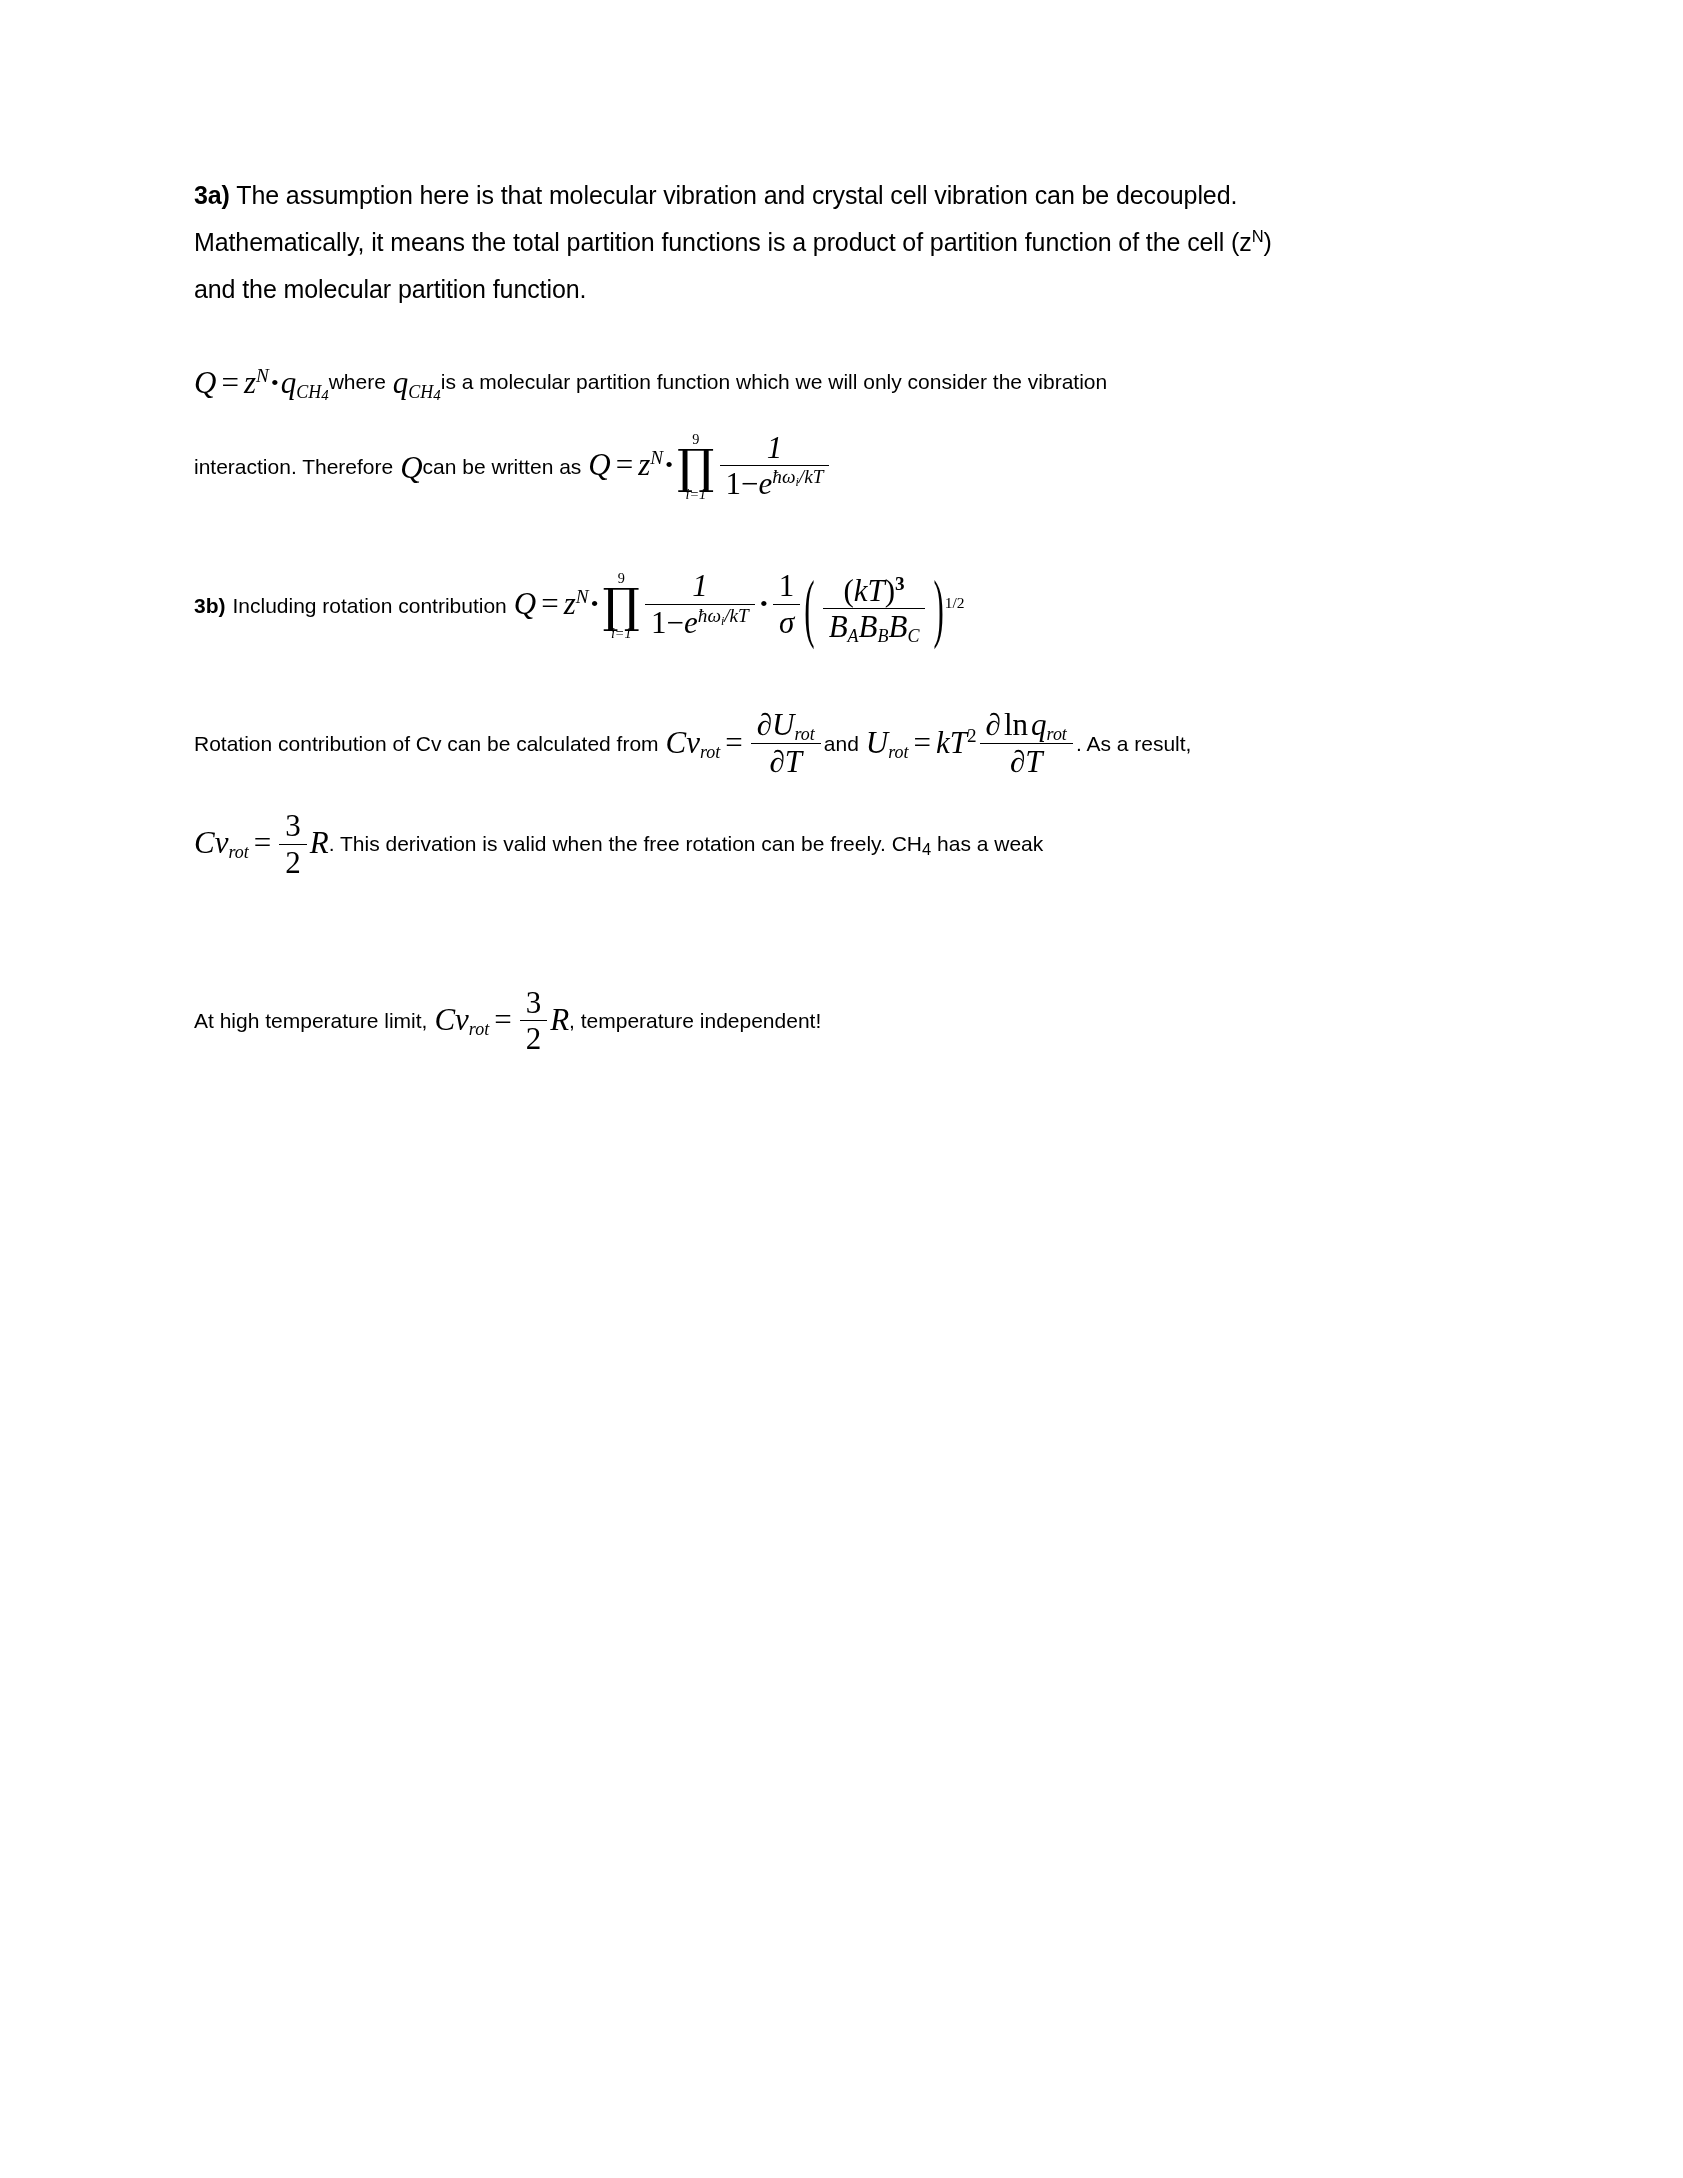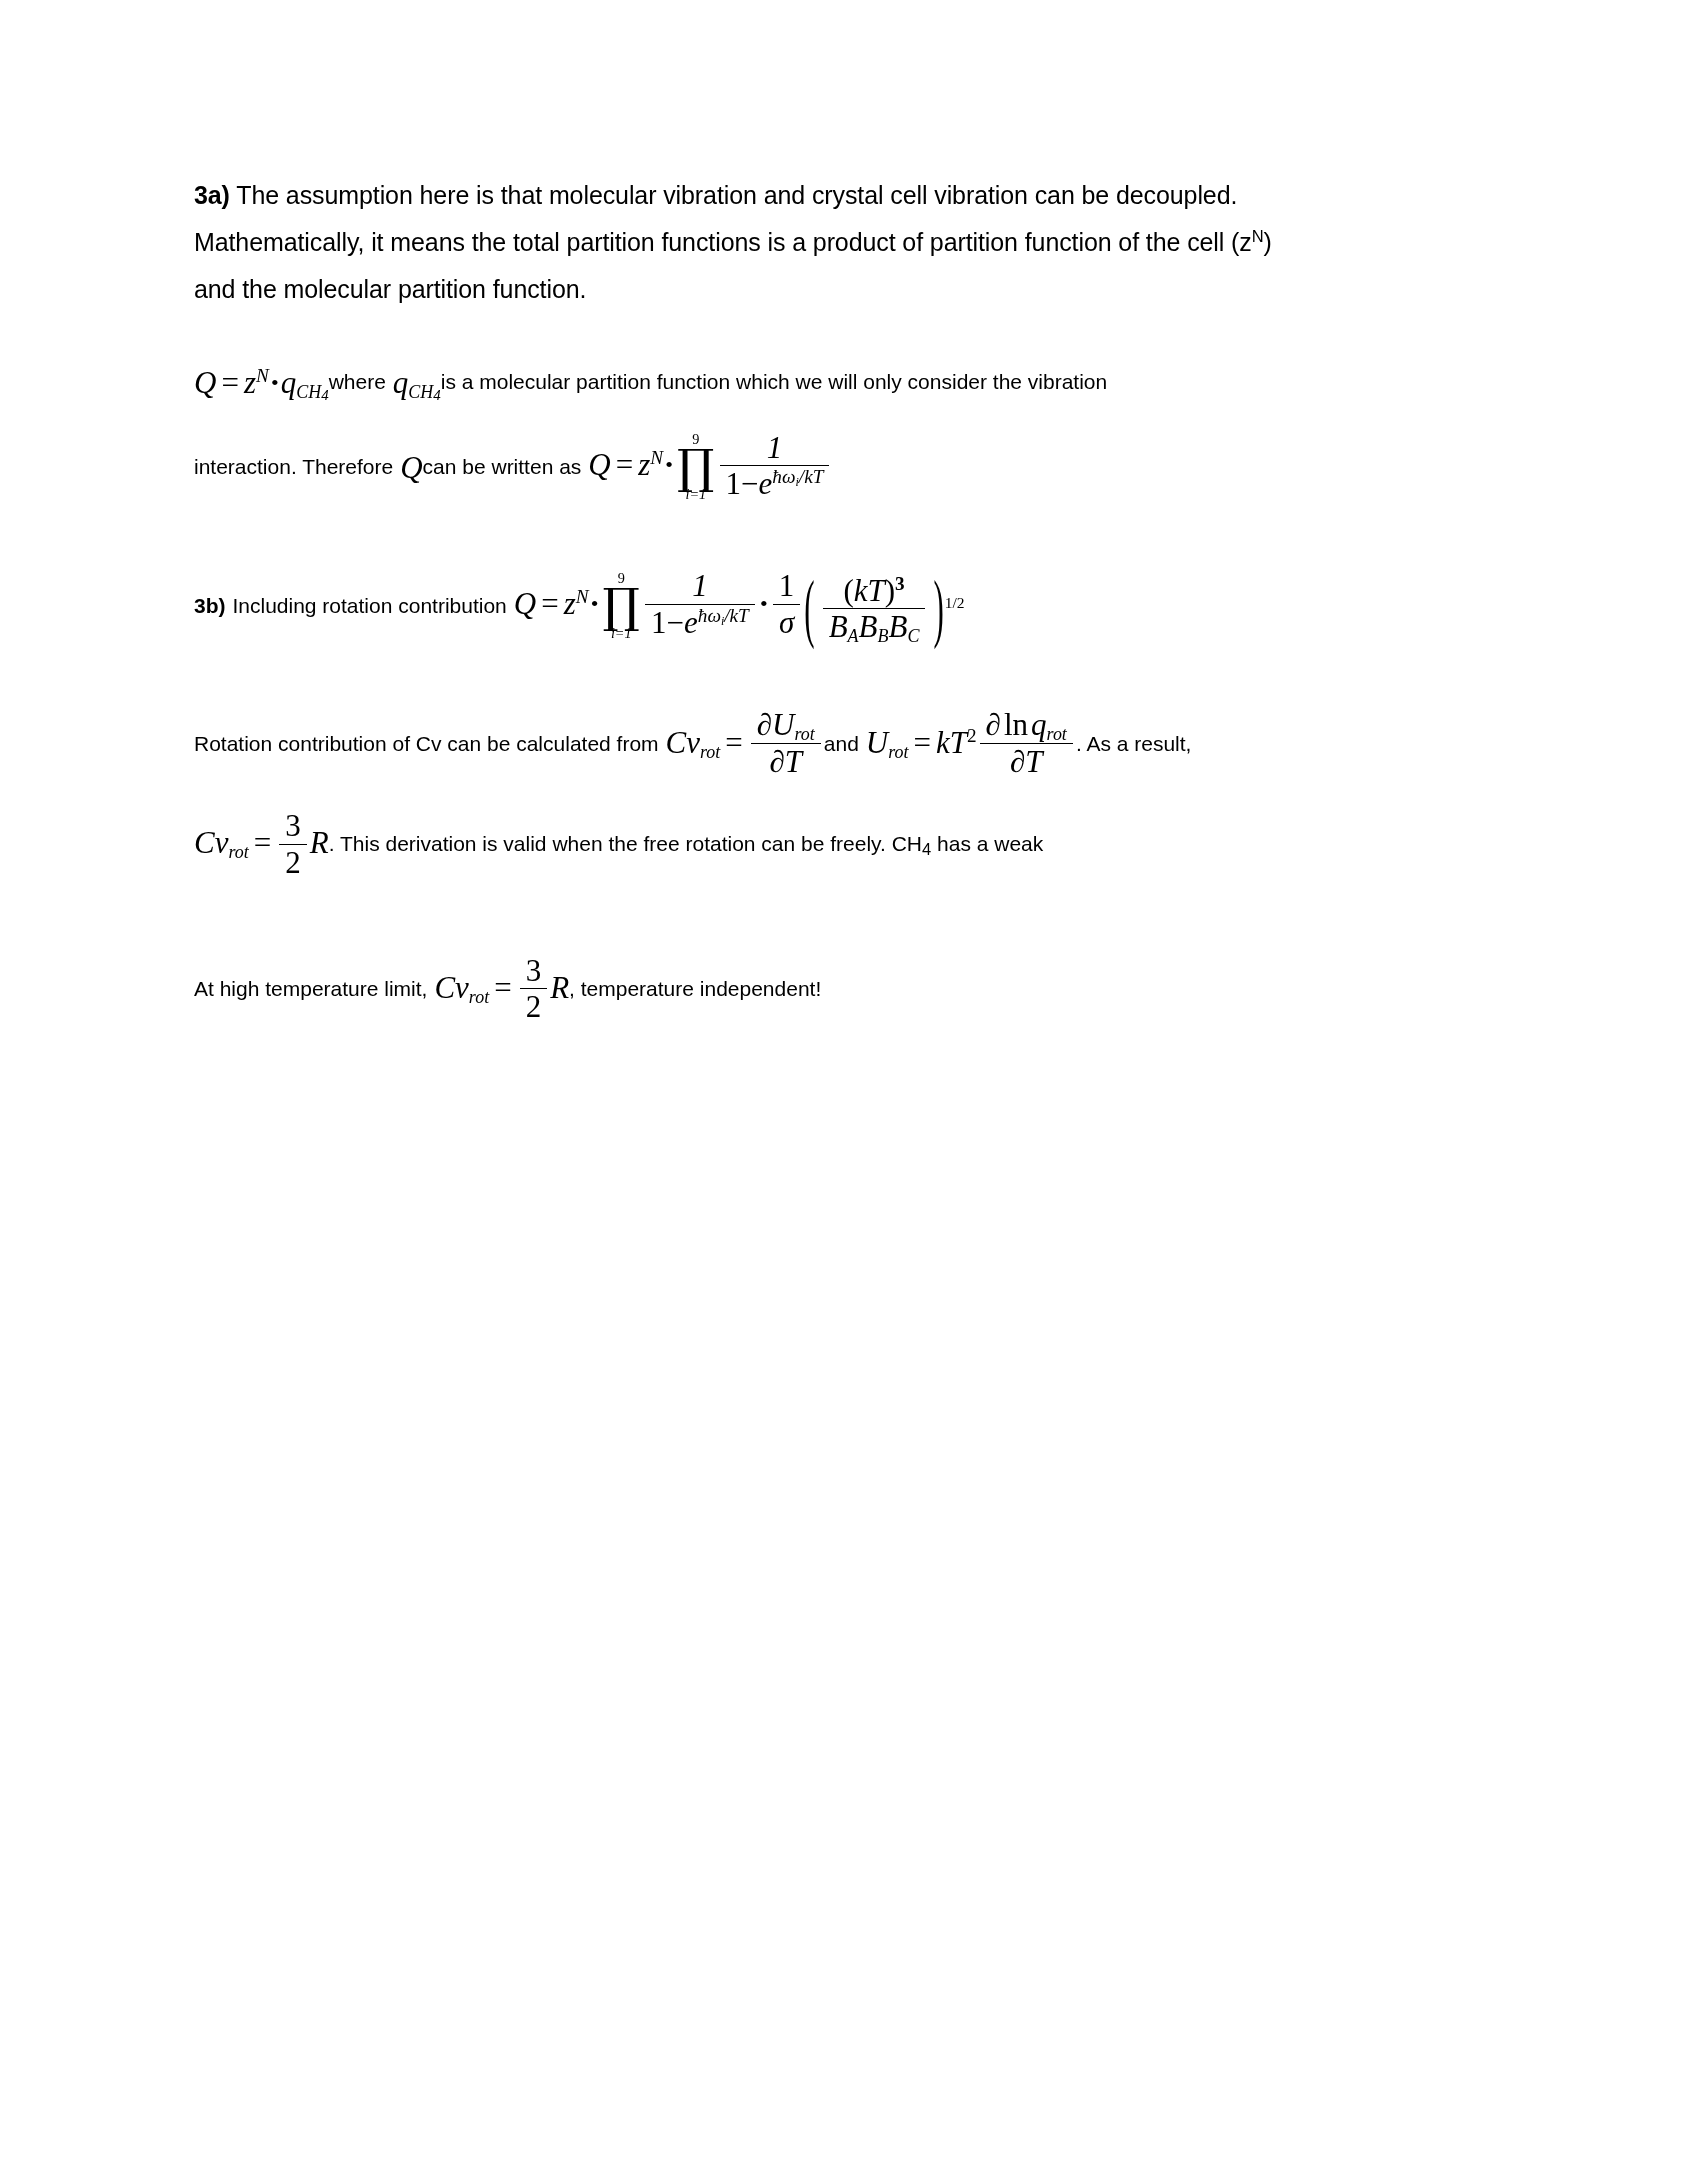--- a/index.html
+++ b/index.html
@@ -214,20 +214,20 @@
 
     <div class="mathline" style="line-height:71px;">
       <span class="m"><span>Cv</span><sub>rot</sub><span class="op">=</span><span class="frac"><span class="num" style="font-style:normal;">3</span><span class="den" style="font-style:normal;">2</span></span><span>R</span></span><span class="txt">. This derivation is valid when the free rotation can be freely. CH</span><sub class="n">4</sub><span class="txt"> has a weak</span>
     </div>
 
     <div class="gap-sm"></div>
 
 
     <div class="gap-md"></div>
 
-    <div class="mathline" style="line-height:71px;">
+    <div class="mathline" style="line-height:71px;margin-top:32px;">
       <span class="txt">At high temperature limit,</span>
       <span class="m"><span>Cv</span><sub>rot</sub><span class="op">=</span><span class="frac"><span class="num" style="font-style:normal;">3</span><span class="den" style="font-style:normal;">2</span></span><span>R</span></span><span class="txt">, temperature independent!</span>
     </div>
 
   </div>
 </div>
 
 
 </body></html>

